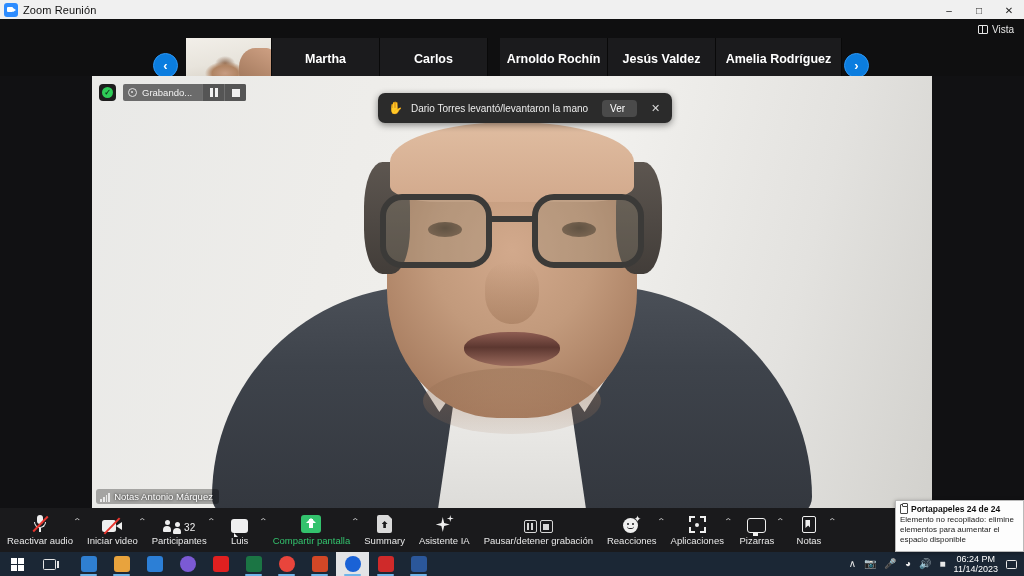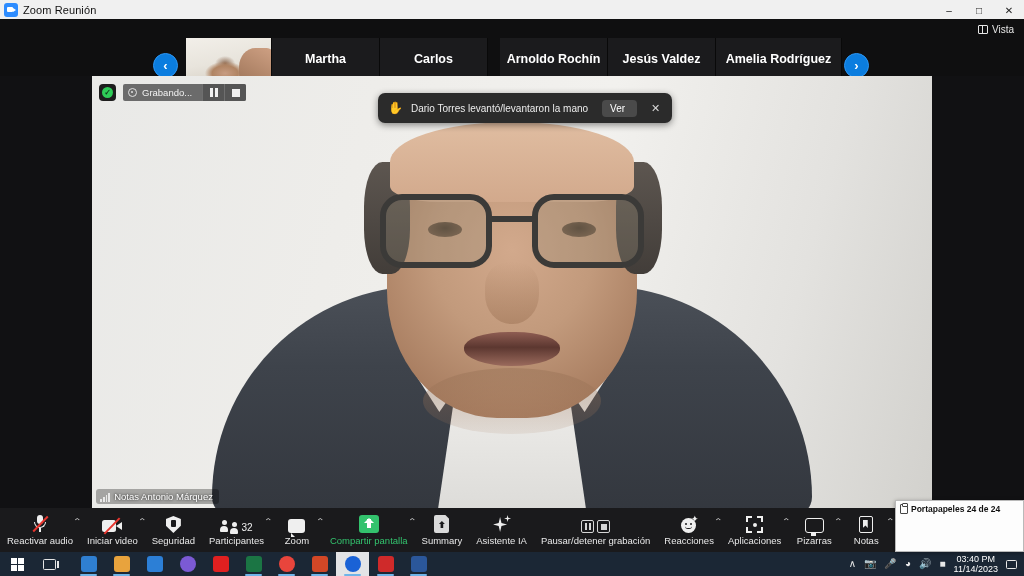--- a/index.html
+++ b/index.html
@@ -684,40 +684,34 @@
             <span class="bd"></span>
             <span class="ln"></span>
             <span class="slash-red" style="top:6px;left:-1px;width:22px"></span>
           </span>
         </span>
         <span class="lb">Iniciar video</span>
         <span class="caret">⌃</span>
       </div>
       <div class="tool">
         <span class="ic">
-          <span class="icon-shield"></span>
-        </span>
-        <span class="lb">Seguridad</span>
-      </div>
-      <div class="tool">
-        <span class="ic">
           <span class="icon-people">
             <span class="p"></span>
             <span class="p" style="height:11px"></span>
           </span>
           <span class="pcount">32</span>
         </span>
         <span class="lb">Participantes</span>
         <span class="caret">⌃</span>
       </div>
       <div class="tool">
         <span class="ic">
           <span class="icon-chat"></span>
         </span>
-        <span class="lb">Zoom</span>
+        <span class="lb">Luis</span>
         <span class="caret">⌃</span>
       </div>
       <div class="tool green">
         <span class="ic">
           <span class="icon-share"></span>
         </span>
         <span class="lb">Compartir pantalla</span>
         <span class="caret">⌃</span>
       </div>
       <div class="tool">
@@ -792,20 +786,21 @@
         <span class="lb">Notas</span>
         <span class="caret">⌃</span>
       </div>
     </div>
 
   <div class="clip">
     <div class="hd">
       <span class="cico"></span>
       <span class="t">Portapapeles 24 de 24</span>
     </div>
+    <div class="bd">Elemento no recopilado: elimine elementos para aumentar el espacio disponible</div>
   </div>
 
   <div class="taskbar">
     <div class="tb-start">
       <span class="winlogo"></span>
     </div>
     <div class="tb-taskview">
       <span class="tvico"></span>
     </div>
     <div class="tb-apps" id="tbapps">
@@ -853,19 +848,19 @@
       </div>
 
     <div class="tray">
       <span class="ti">∧</span>
       <span class="ti">📷</span>
       <span class="ti">🎤</span>
       <span class="ti">◕</span>
       <span class="ti">🔊</span>
       <span class="ti">■</span>
       <span class="clock">
-        <span>03:40 PM</span><br>
+        <span>06:24 PM</span><br>
         <span>11/14/2023</span>
       </span>
       <span class="notif"></span>
     </div>
   </div>
 </div>
 
 </body></html>

